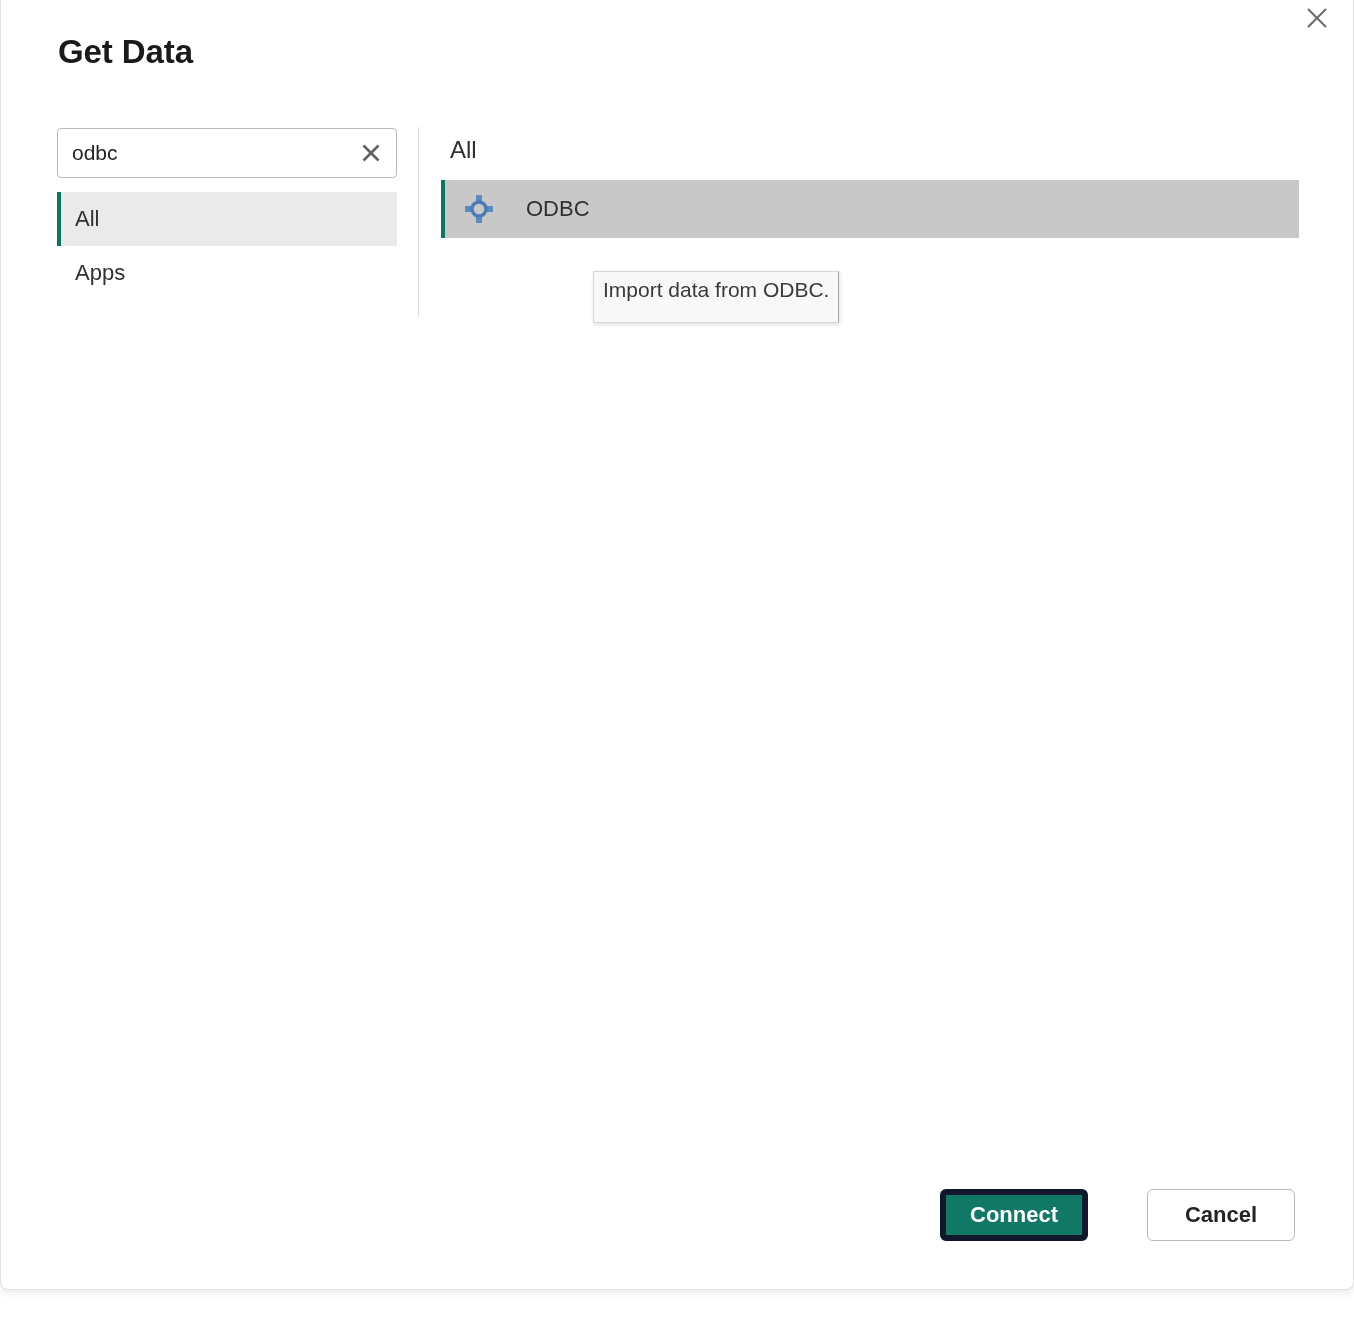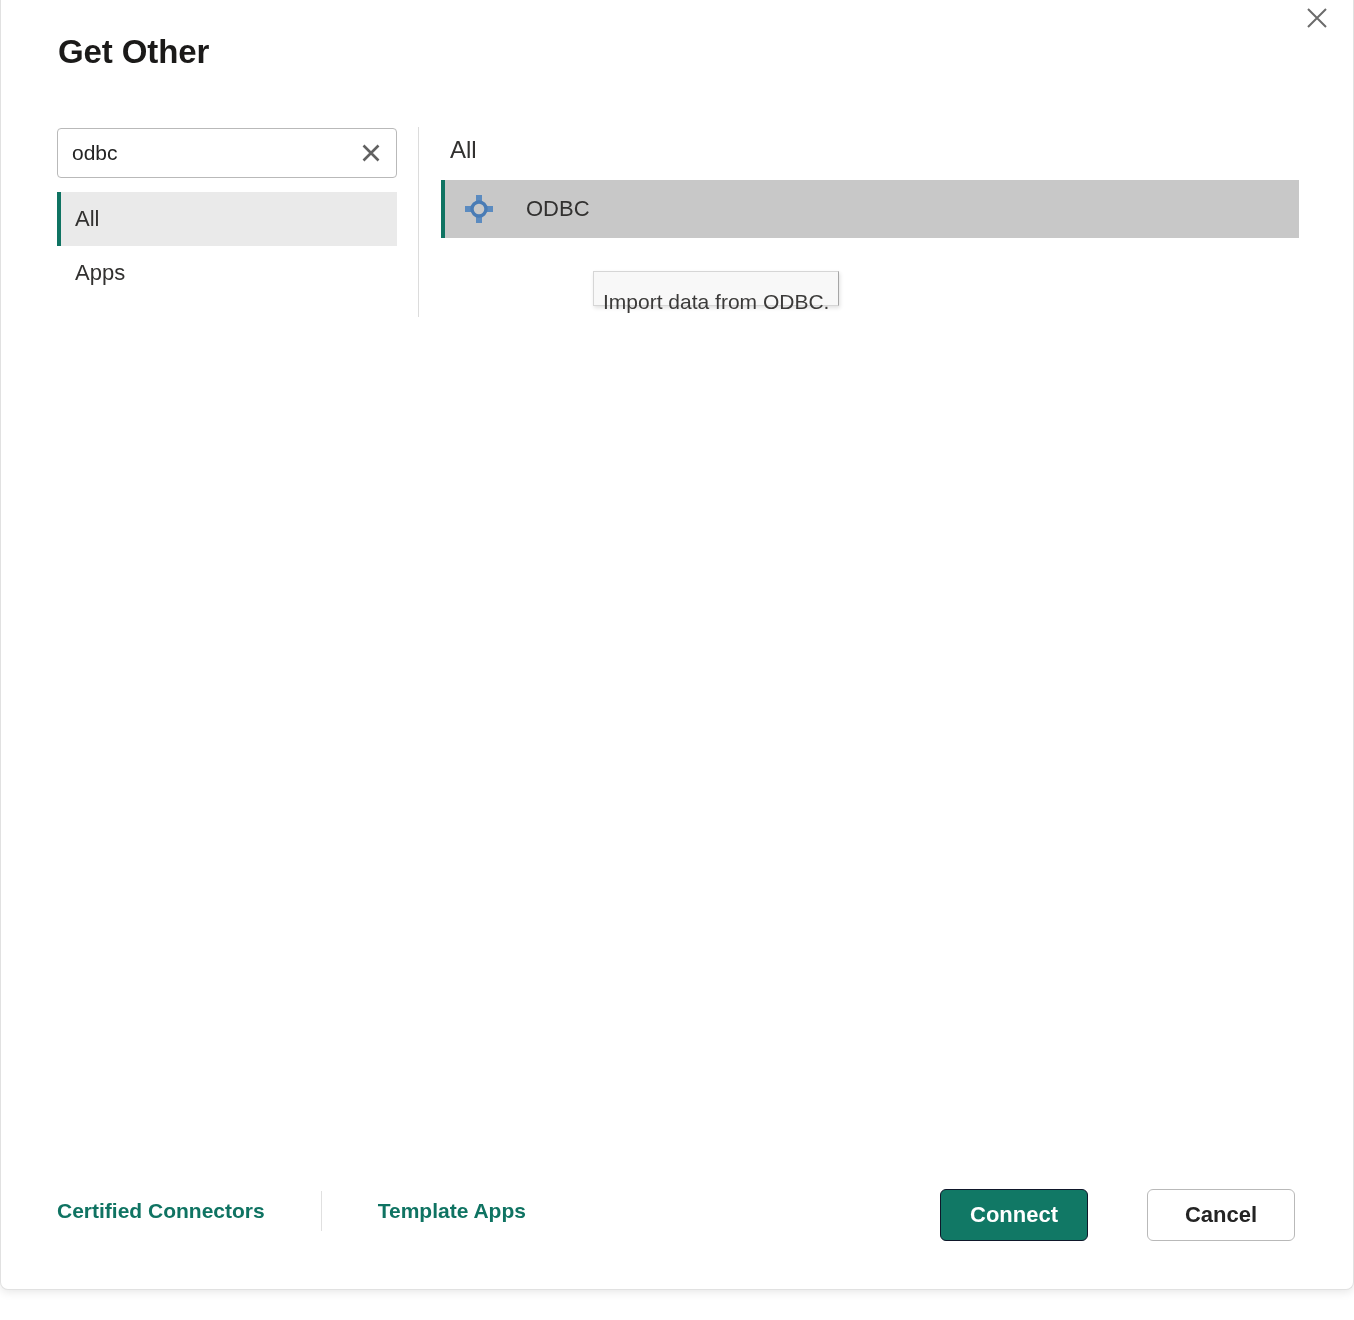--- a/index.html
+++ b/index.html
@@ -192,23 +192,23 @@
     margin-left: 31px;
     font-size: 22px;
     color: #323130;
   }
 
   
   .tooltip {
     position: absolute;
     left: 592px;
     top: 281px;
-    height: 35px;
+    height: 52px;
     line-height: 35px;
-    padding: 12px 9px;
+    padding: 0 9px;
     background: #f8f8f8;
     border: 1px solid #d6d6d6;
     border-right-color: #a6a6a6;
     box-shadow: 1px 2px 4px rgba(0,0,0,0.12);
     font-size: 21px;
     color: #3b3a39;
     white-space: nowrap;
     box-sizing: border-box;
   }
 
@@ -251,41 +251,41 @@
     font-family: "Liberation Sans", sans-serif;
     font-size: 22px;
     font-weight: bold;
     cursor: pointer;
     box-sizing: border-box;
     padding: 0 18px;
   }
   .btn-primary {
     background: #117865;
     color: #ffffff;
-    border: 1px solid #0f172a;
+    border: 6px solid #0f172a;
   }
   .btn-secondary {
     background: #ffffff;
     color: #242424;
     border: 1px solid #b9b9b9;
     margin-left: 33px;
   }
 </style>
 </head>
 <body>
 
 <div class="dialog">
 
   <button class="close-btn">
     <svg width="26" height="26" viewBox="0 0 26 26" aria-hidden="true">
       <path d="M4 4 L22 22 M22 4 L4 22" stroke="#6b6b6b" stroke-width="2" fill="none"></path>
     </svg>
   </button>
 
-  <div class="title">Get Other</div>
+  <div class="title">Get Data</div>
 
   <div class="left-pane">
 
     <div class="search-box">
       <input class="search-input" type="text" value="odbc" style="">
       <button class="clear-btn">
         <svg width="22" height="22" viewBox="0 0 22 22" aria-hidden="true">
           <path d="M3.5 3.5 L18.5 18.5 M18.5 3.5 L3.5 18.5" stroke="#616161" stroke-width="2.6" fill="none"></path>
         </svg>
       </button>
@@ -318,24 +318,19 @@
           <circle cx="15" cy="15" r="7" fill="none" stroke="#4a7cb5" stroke-width="3.4"></circle>
         </svg>
       </span>
       <span class="conn-label">ODBC</span>
     </div>
 
   </div>
 
   <div class="tooltip">Import data from ODBC.</div>
 
-  <div class="footer-links">
-    <a class="footer-link">Certified Connectors</a>
-    <span class="link-divider"></span>
-    <a class="footer-link">Template Apps</a>
-  </div>
 
   <div class="footer-buttons">
     <button class="btn btn-primary">Connect</button>
     <button class="btn btn-secondary">Cancel</button>
   </div>
 
 </div>
 
 </body></html>

